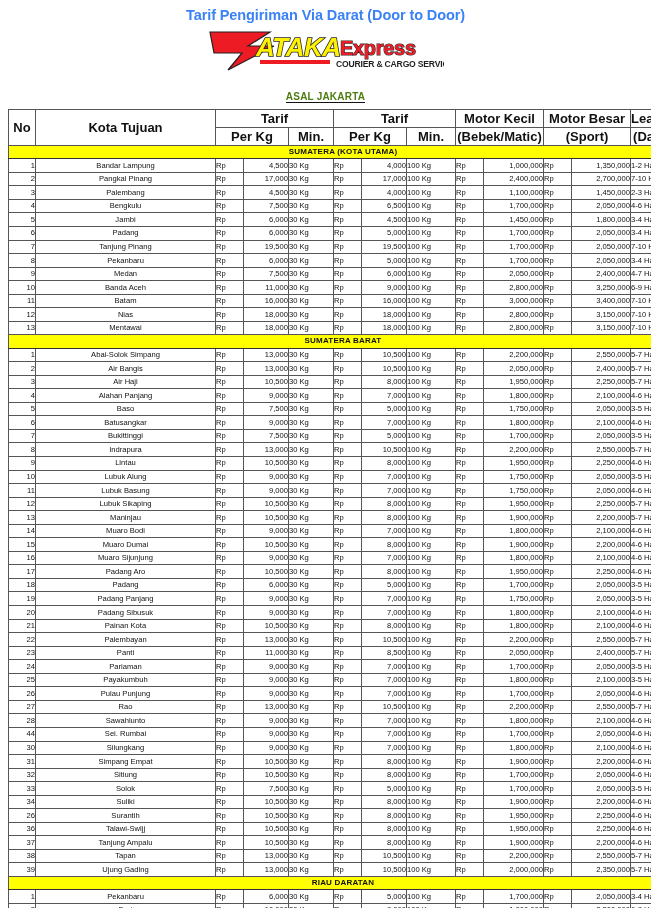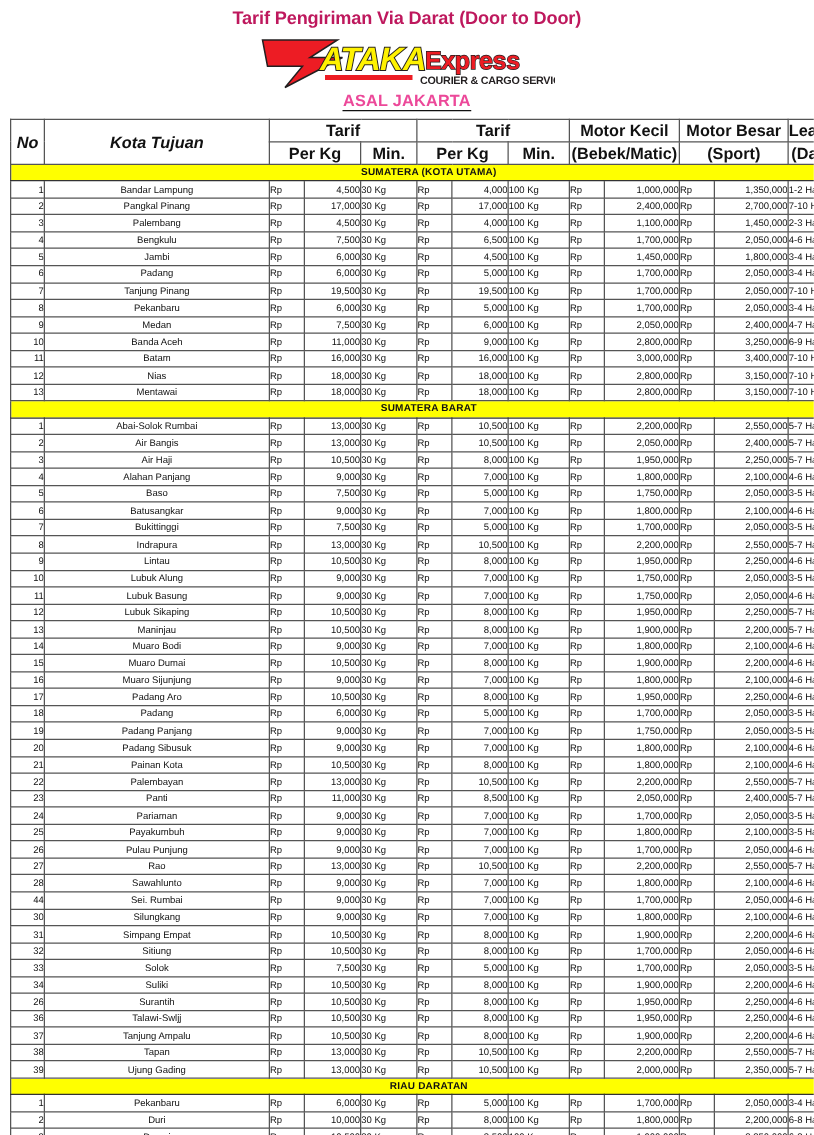--- a/index.html
+++ b/index.html
@@ -18,45 +18,45 @@
     min-height: 908px;
     background: #fff;
     position: relative;
   }
 
   
   .doc-title {
     text-align: center;
     font-size: 14.5px;
     font-weight: bold;
-    color: #be185d;
+    color: #3b82f6;
     letter-spacing: -0.1px;
     padding-top: 8px;
     line-height: 1.1;
   }
   .logo-wrap {
     display: flex;
     justify-content: center;
     align-items: flex-end;
     margin-top: 5px;
     height: 44px;
     text-align: center;
   }
   .logo {
     position: relative;
     width: 236px;
     height: 44px;
   }
   .logo svg { display: block; }
   .subtitle {
     text-align: center;
-    font-size: 13px;
+    font-size: 10px;
     font-weight: bold;
-    color: #ec4899;
-    margin-top: 0;
+    color: #4d7c0f;
+    margin-top: 18px;
     letter-spacing: 0.2px;
   }
   .subtitle span {
     border-bottom: 1.5px solid #111;
     padding-bottom: 0px;
   }
 
   
   .tbl-wrap {
     padding: 0 8px;
@@ -79,21 +79,21 @@
     white-space: nowrap;
   }
   
   thead th {
     font-weight: bold;
     text-align: center;
     font-size: 13px;
     background: #fff;
     height: 17px;
   }
-  thead th.tall { height: 36px; font-style: italic; }
+  thead th.tall { height: 36px; }
 
   
   tr.section td {
     background: #FFFF00;
     text-align: center;
     font-weight: bold;
     font-size: 8px;
     letter-spacing: 0.2px;
     height: 13.3px;
     border-top: 1px solid #333;
@@ -384,21 +384,21 @@
             <td class="amt">2,800,000</td>
             <td class="rp">Rp</td>
             <td class="amt">3,150,000</td>
             <td class="lead">7-10 Hari</td>
           </tr>
           <tr class="section">
             <td colspan="13">SUMATERA BARAT</td>
           </tr>
           <tr>
             <td class="no">1</td>
-            <td class="city">Abai-Solok Rumbai</td>
+            <td class="city">Abai-Solok Simpang</td>
             <td class="rp">Rp</td>
             <td class="amt">13,000</td>
             <td class="min">30 Kg</td>
             <td class="rp">Rp</td>
             <td class="amt">10,500</td>
             <td class="min">100 Kg</td>
             <td class="rp">Rp</td>
             <td class="amt">2,200,000</td>
             <td class="rp">Rp</td>
             <td class="amt">2,550,000</td>

